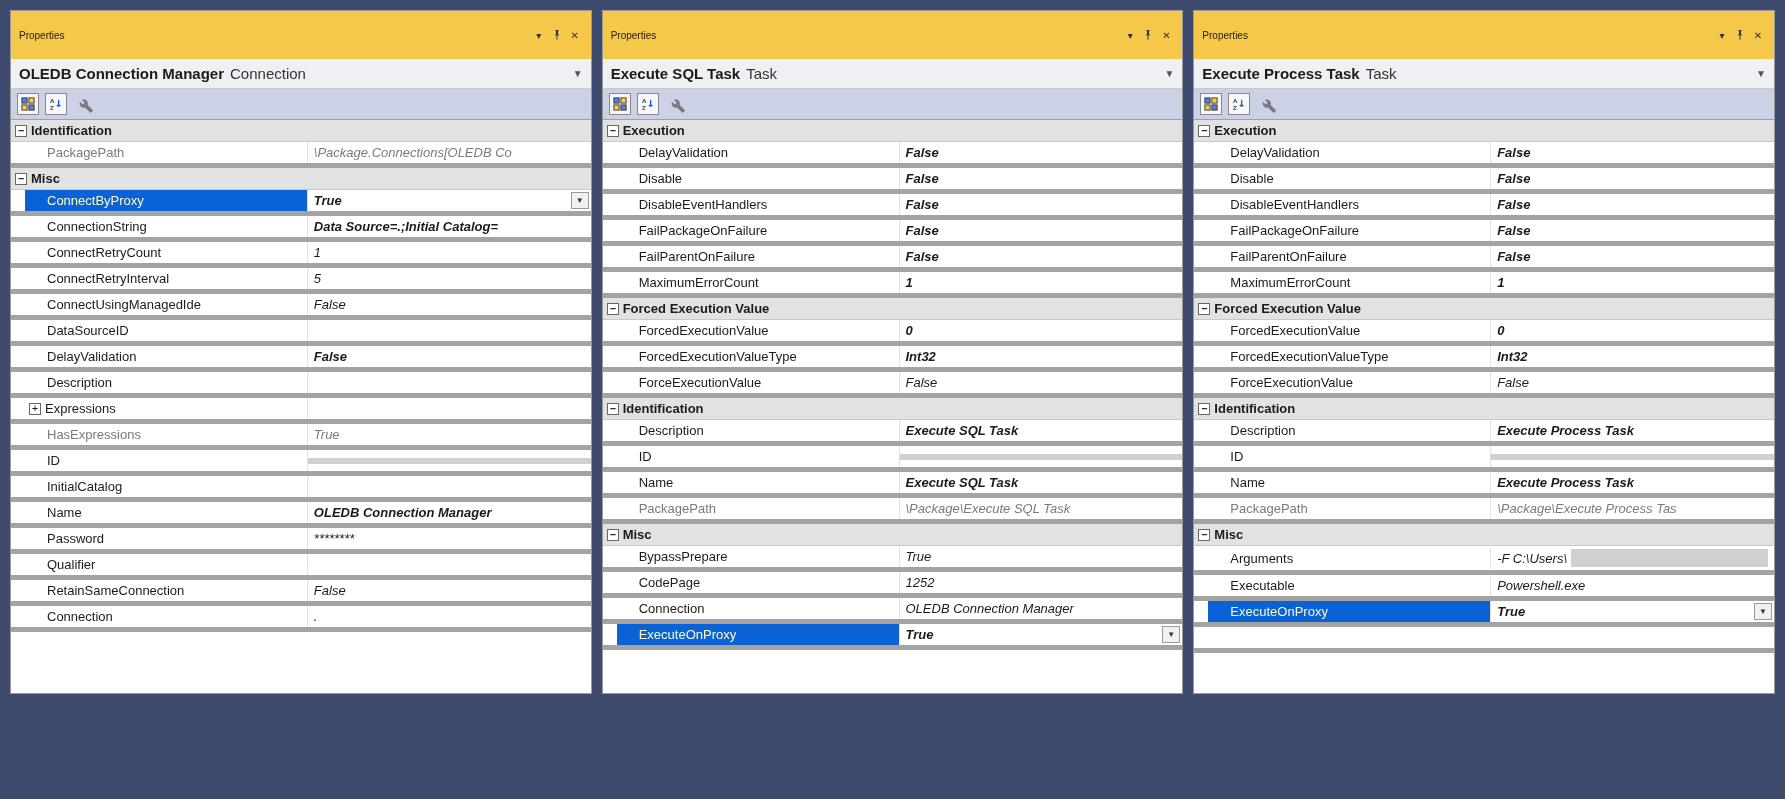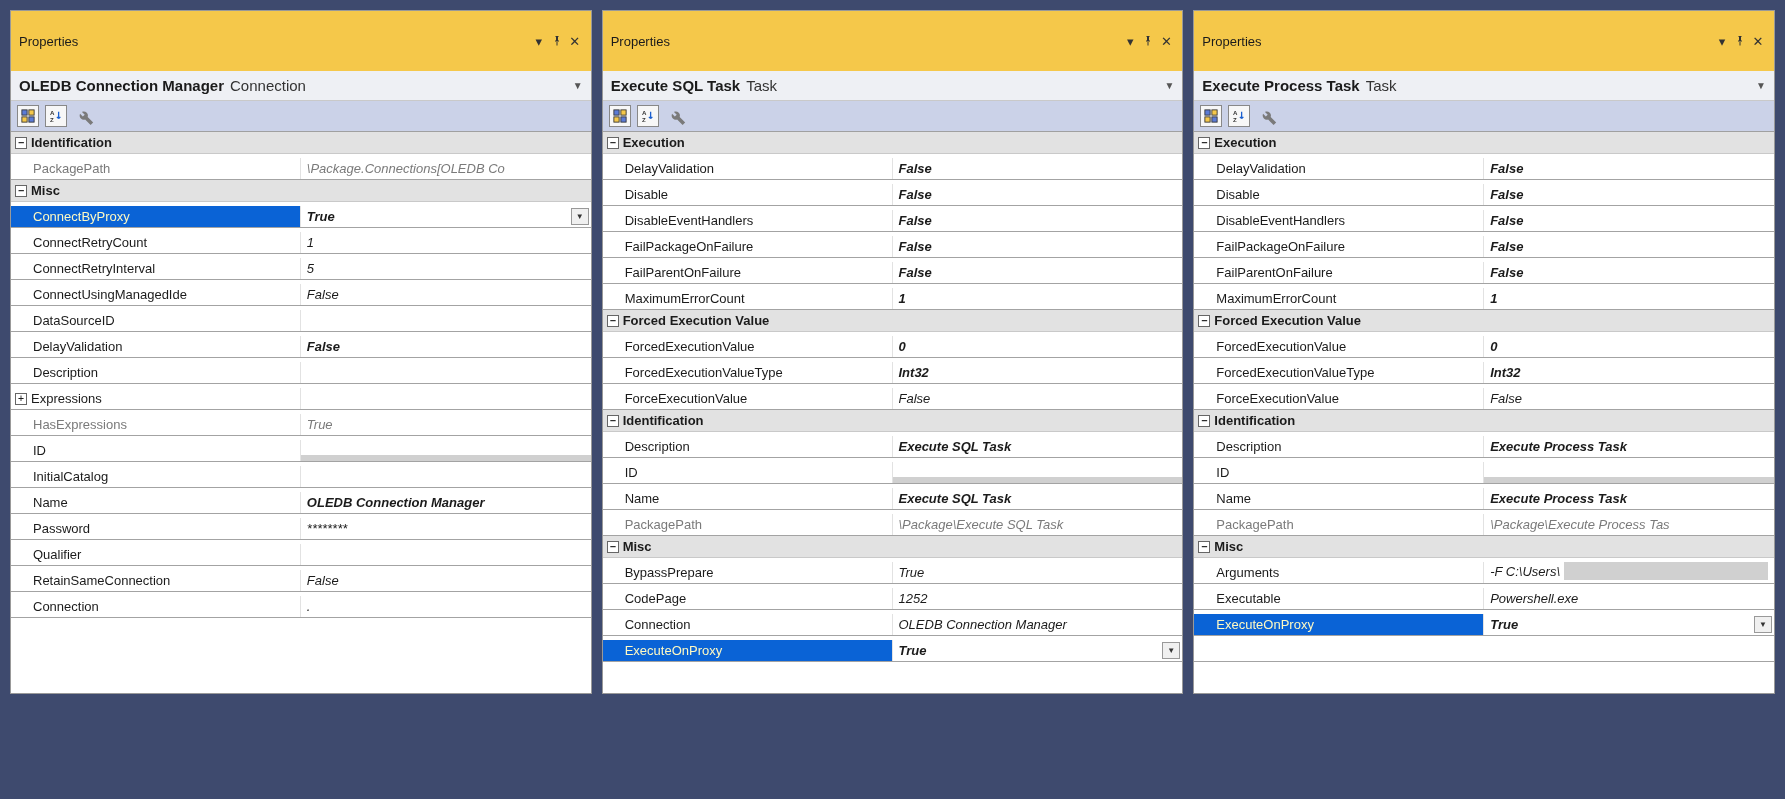--- a/index.html
+++ b/index.html
@@ -17,25 +17,25 @@
     flex: 1;
     background: #fff;
     border: 1px solid #999;
     display: flex;
     flex-direction: column;
     min-width: 0;
     height: 684px;
   }
   .title-bar {
     background: #f5c84a;
-    padding: 22px 8px;
+    padding: 16px 8px;
     display: flex;
     align-items: center;
     gap: 2px;
-    font-size: 13px;
+    font-size: 10px;
   }
   .title-bar .title-text { flex: 1; }
   .title-icon {
     width: 16px; height: 16px;
     display: inline-flex; align-items:center; justify-content:center;
     color:#333;
     cursor:pointer;
   }
   .obj-row {
     background: #eef0f4;
@@ -83,23 +83,24 @@
     width:12px;height:12px;
     border:1px solid #666;
     display:inline-flex;align-items:center;justify-content:center;
     font-size:10px;line-height:1;
     background:#fff;
     cursor:pointer;
     font-family:monospace;
   }
   .prop-row {
     display:flex;
-    border-bottom:1px solid #a3a3a3;
+    border-bottom:5px solid #a3a3a3;
     min-height:26px;
-    align-items:flex-end;
+    align-items:center;
+    padding-left:14px;
   }
   .prop-label {
     width:50%;
     padding:3px 4px 3px 22px;
     border-right:1px solid #e2e2e2;
     white-space:nowrap;
     overflow:hidden;
     text-overflow:clip;
     display:flex;align-items:center;
   }
@@ -187,20 +188,24 @@
         </div>
         <div class="cat-row">
           <span class="expander">−</span>
           <span>Misc</span>
         </div>
         <div class="prop-row selected">
           <div class="prop-label">ConnectByProxy</div>
           <div class="prop-value bold">True<span class="dd">▼</span></div>
         </div>
         <div class="prop-row">
+          <div class="prop-label">ConnectionString</div>
+          <div class="prop-value bold">Data Source=.;Initial Catalog=</div>
+        </div>
+        <div class="prop-row">
           <div class="prop-label">ConnectRetryCount</div>
           <div class="prop-value">1</div>
         </div>
         <div class="prop-row">
           <div class="prop-label">ConnectRetryInterval</div>
           <div class="prop-value">5</div>
         </div>
         <div class="prop-row">
           <div class="prop-label">ConnectUsingManagedIde</div>
           <div class="prop-value">False</div>

